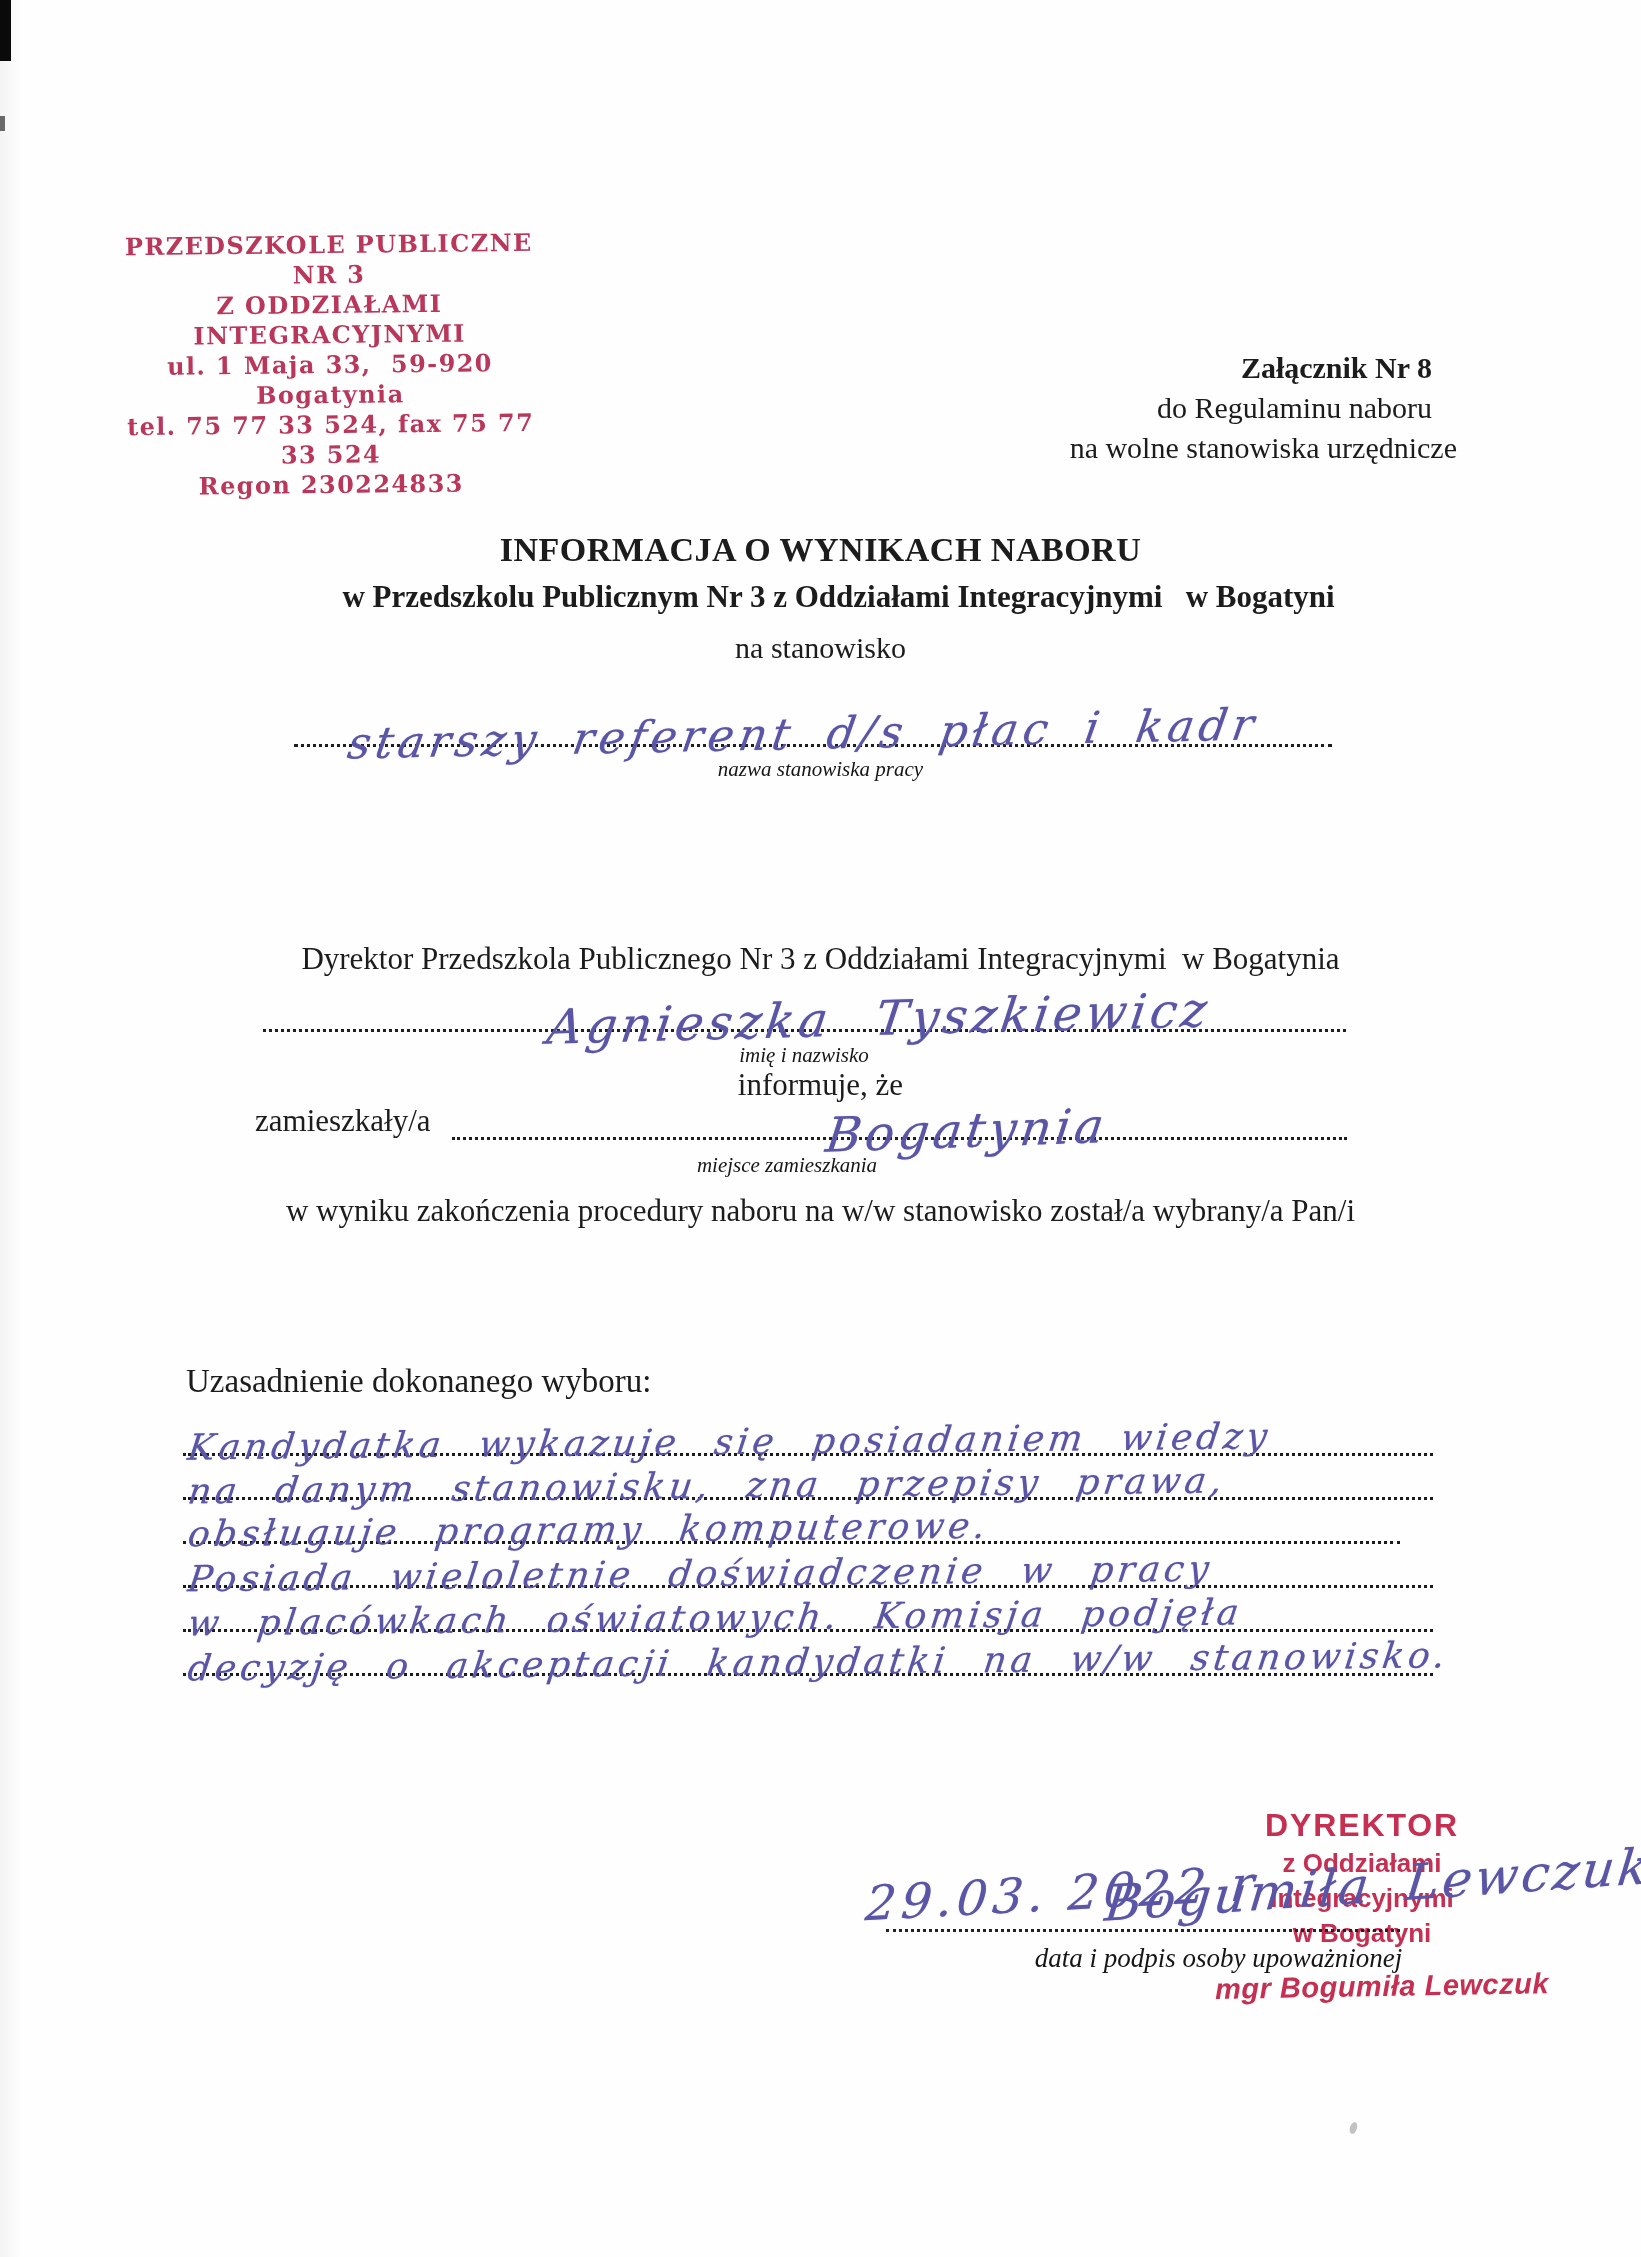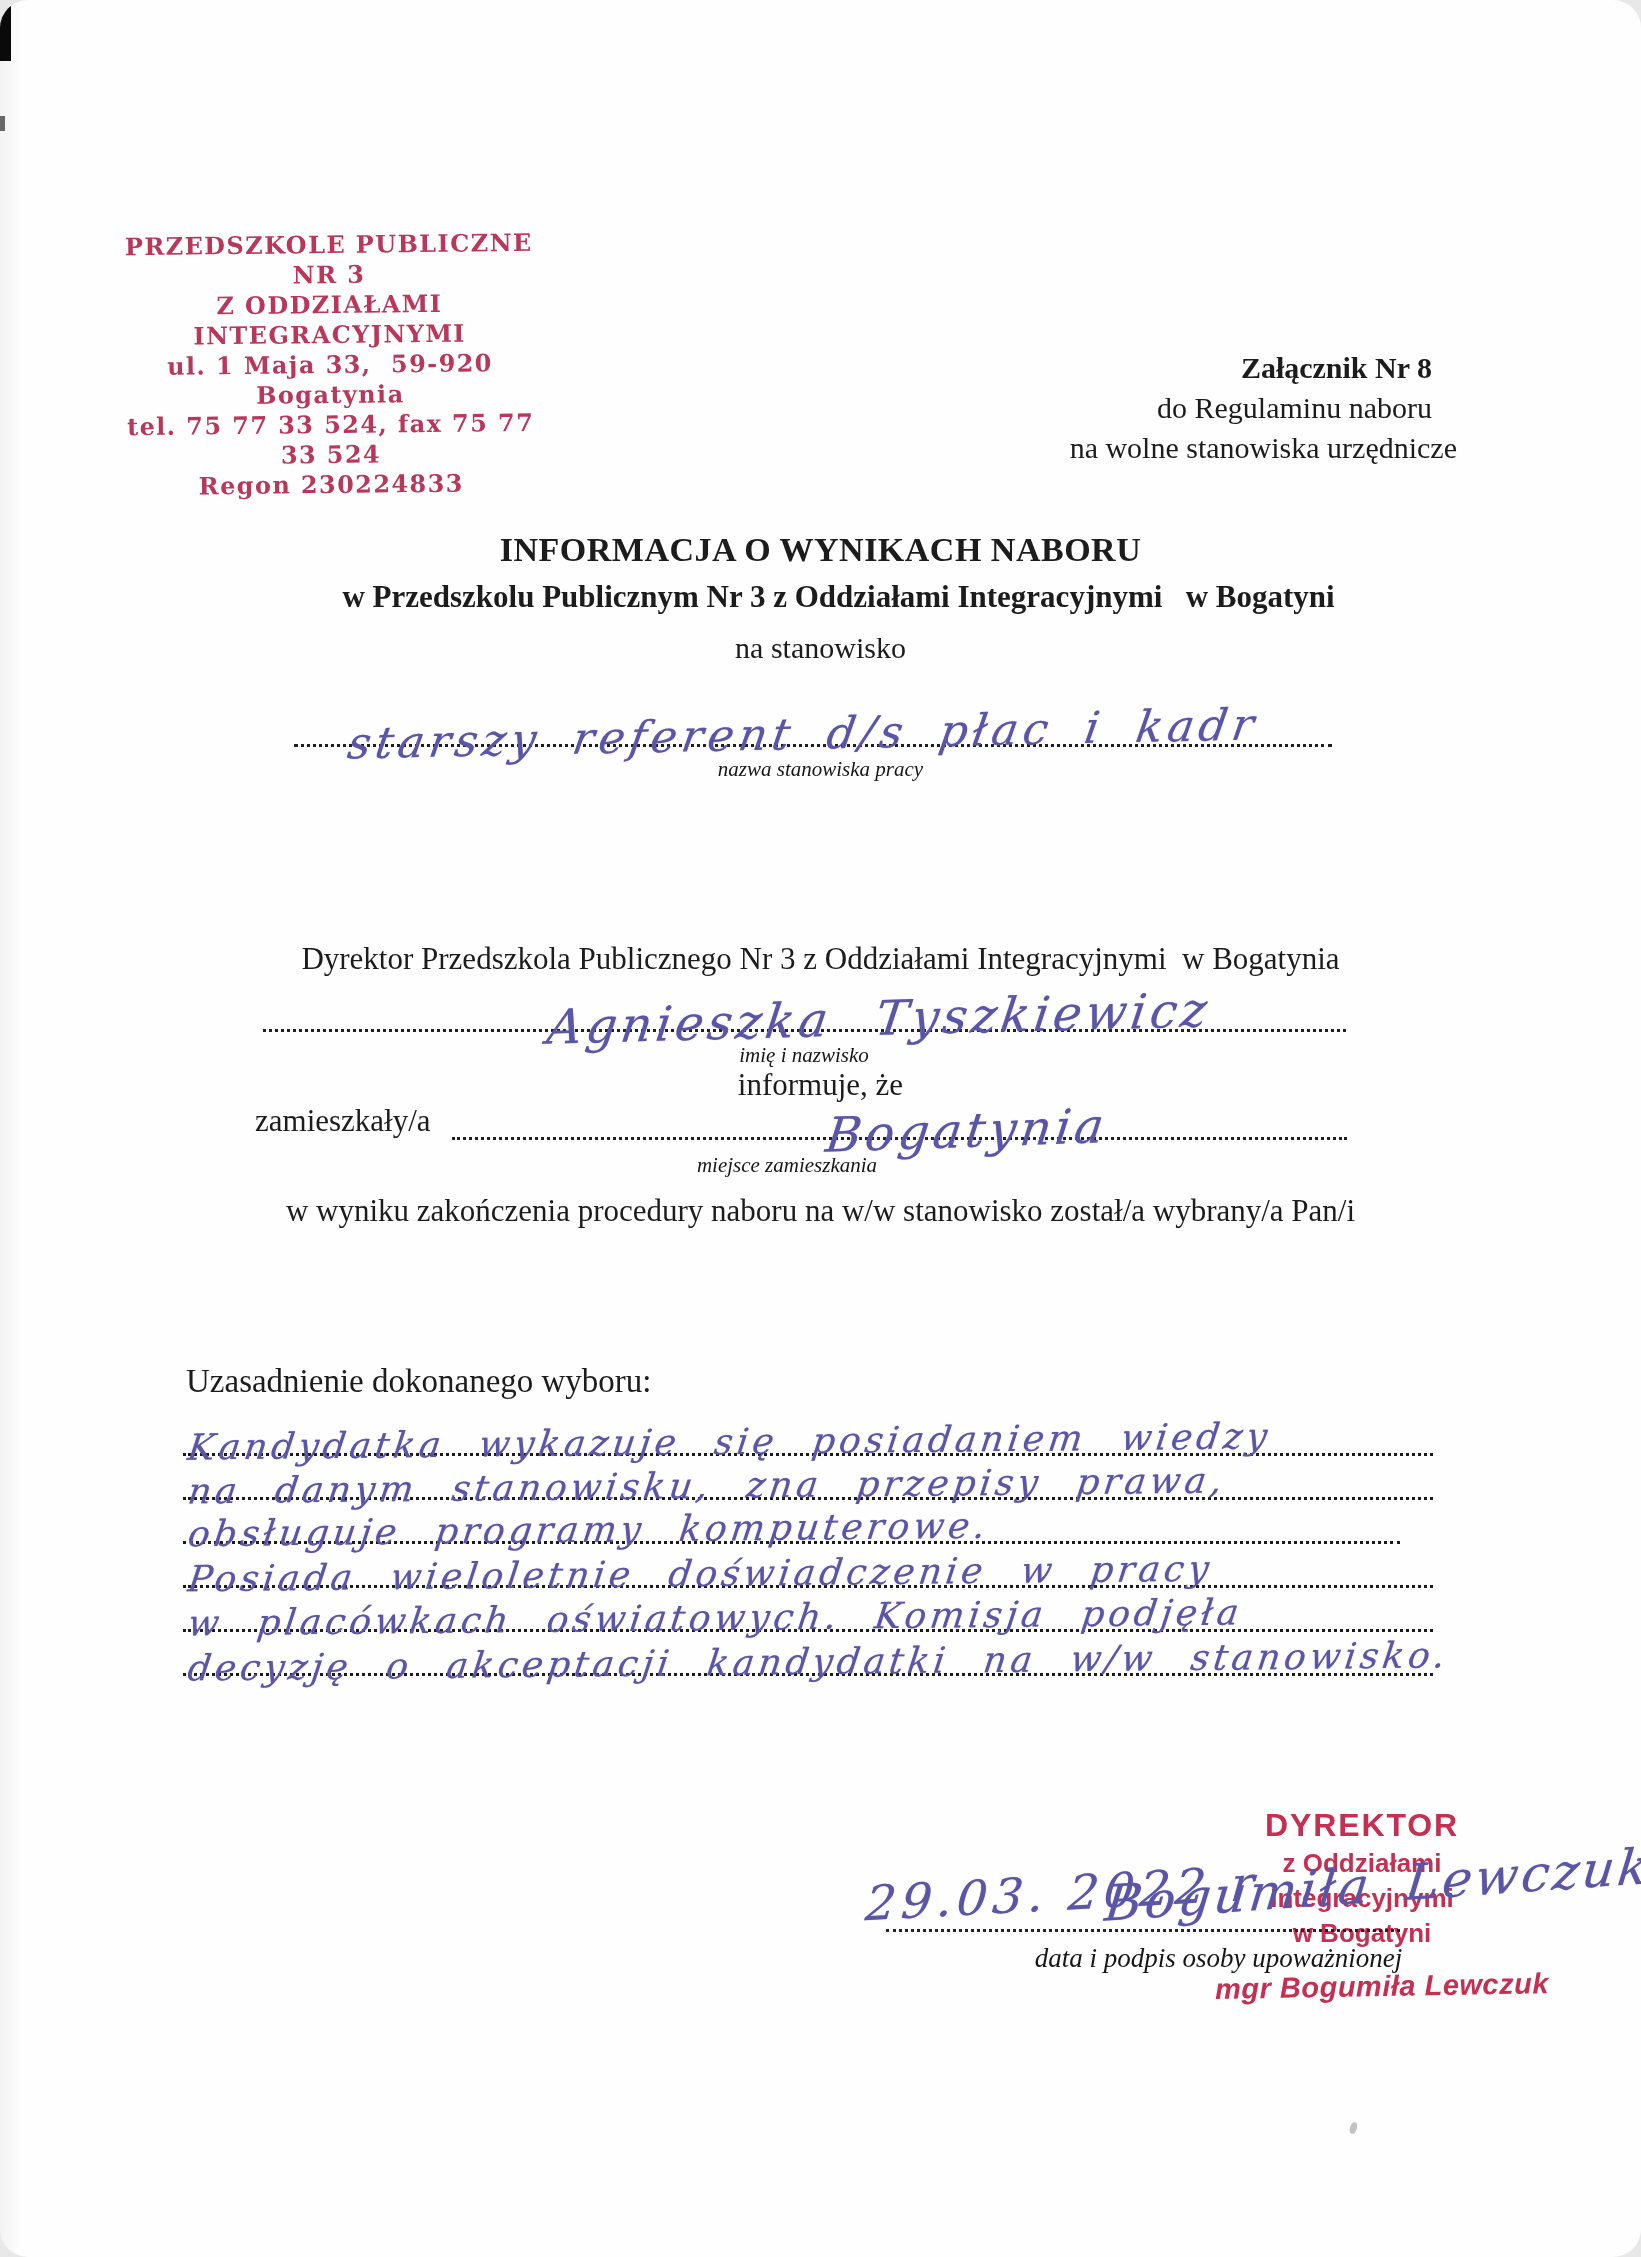--- a/index.html
+++ b/index.html
@@ -4,21 +4,20 @@
 <style>
   html,body { margin:0; padding:0; background:#e8e8e8; }
   .page {
     position:relative;
     width:1641px; height:2257px;
     margin:0 auto;
     background:linear-gradient(90deg,#f3f3f3 0px,#fefefe 21px,#fefefe 100%);
     font-family:"Liberation Serif", serif;
     color:var(--text-black,#1c1c1c);
     overflow:hidden;
-    border-radius:28px;
   }
   .abs { position:absolute; }
 
   
   .artifact-block { left:0; top:0; width:10.6px; height:61px; background:#0a0a0a; }
   .artifact-sliver { left:0; top:116px; width:4.8px; height:15.4px; background:#3a3a3a; opacity:.75; }
   .artifact-dot { left:1350px; top:2122px; width:6.8px; height:11.6px; background:#8f8f8f; border-radius:50%; opacity:.55; transform:rotate(18deg); }
 
   
   .inst-stamp {

